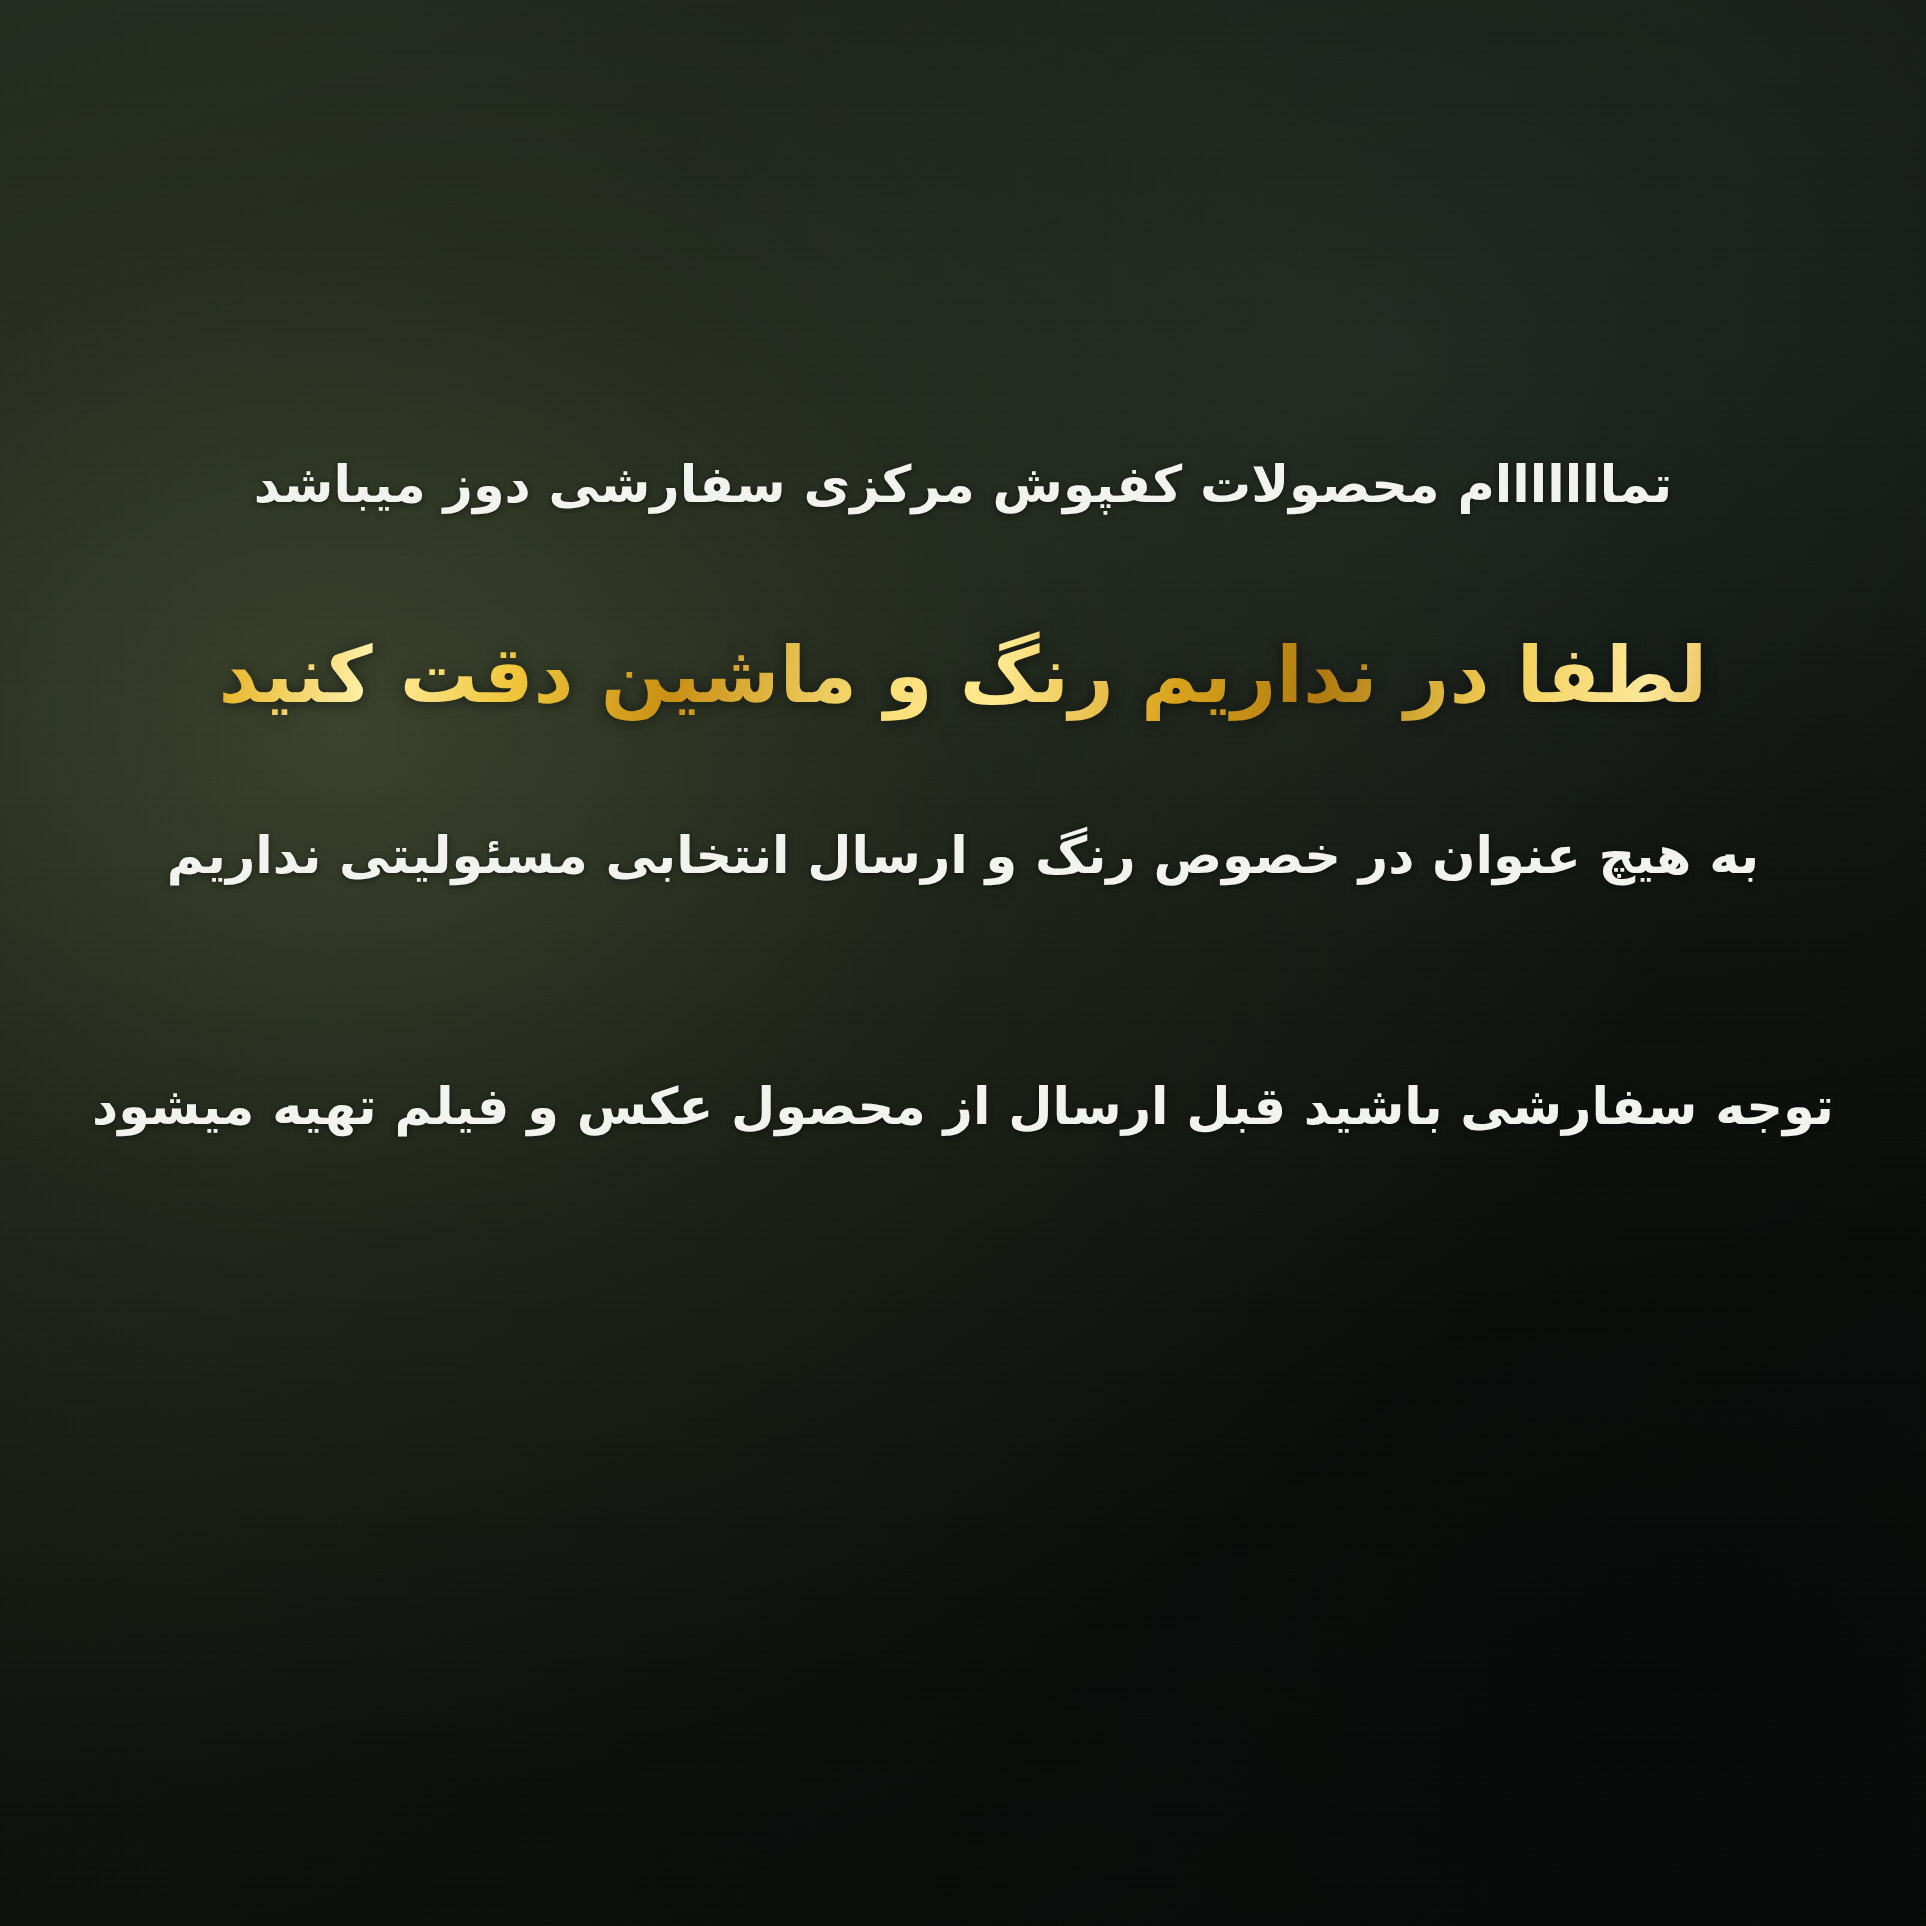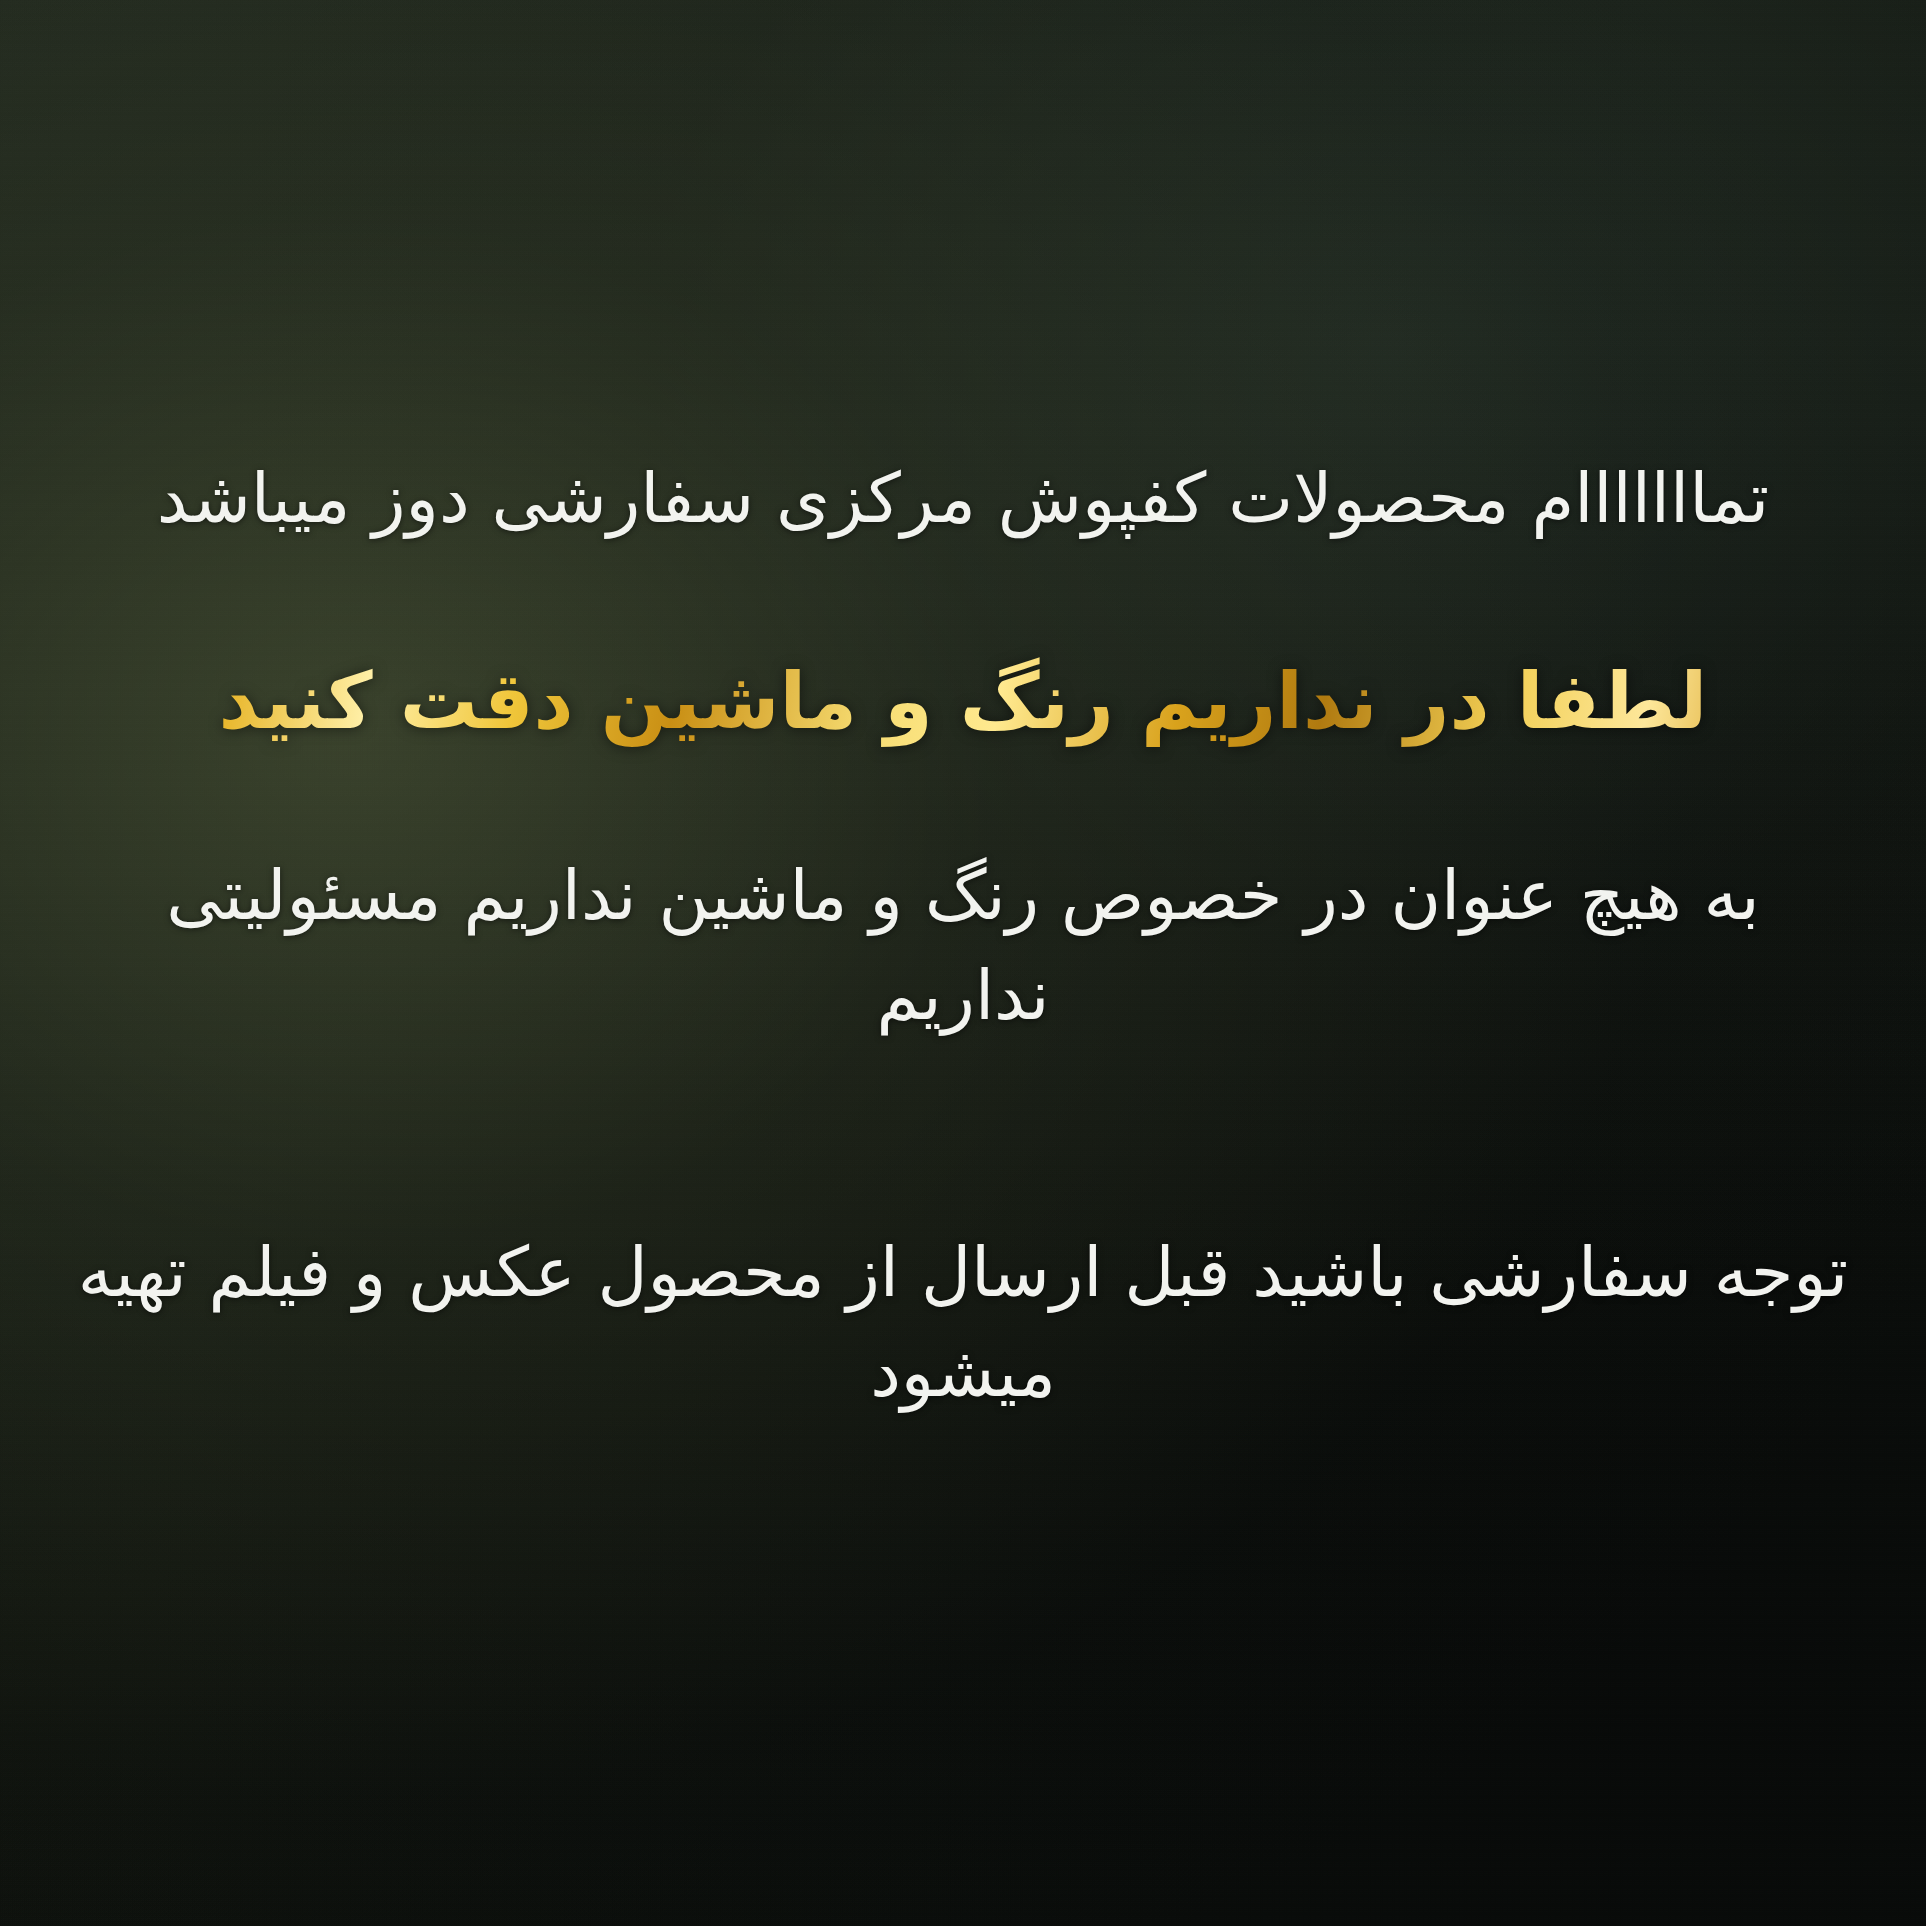--- a/index.html
+++ b/index.html
@@ -50,23 +50,23 @@
     padding: 448px 71px 0 71px;
     box-sizing: border-box;
     text-align: center;
     z-index: 2;
   }
 
   .line {
     direction: rtl;
     unicode-bidi: isolate;
     color: #f2f3ef;
-    font-size: 69px;
+    font-size: 51px;
     line-height: 1.45;
-    font-weight: 400;
+    font-weight: 700;
     letter-spacing: 0px;
     text-shadow: 0 1.2px 5.9px rgba(0,0,0,0.55);
   }
 
   .line-1 { margin: 0 0 100px 0; }
 
   .headline {
     direction: rtl;
     unicode-bidi: isolate;
     font-size: 78px;
@@ -108,19 +108,19 @@
 </head>
 <body>
 
 <div class="poster">
   <div class="content">
 
     <p class="line line-1">تمااااااام محصولات کفپوش مرکزی سفارشی دوز میباشد</p>
 
     <p class="headline">لطفا در نداریم رنگ و ماشین دقت کنید</p>
 
-    <p class="line line-2">به هیچ عنوان در خصوص رنگ و ماشین نداریم مسئولیتی نداریم</p>
+    <p class="line line-2">به هیچ عنوان در خصوص رنگ و ارسال انتخابی مسئولیتی نداریم</p>
 
     <p class="line line-3">توجه سفارشی باشید قبل ارسال از محصول عکس و فیلم تهیه میشود</p>
 
   </div>
 </div>
 
 
 </body></html>

